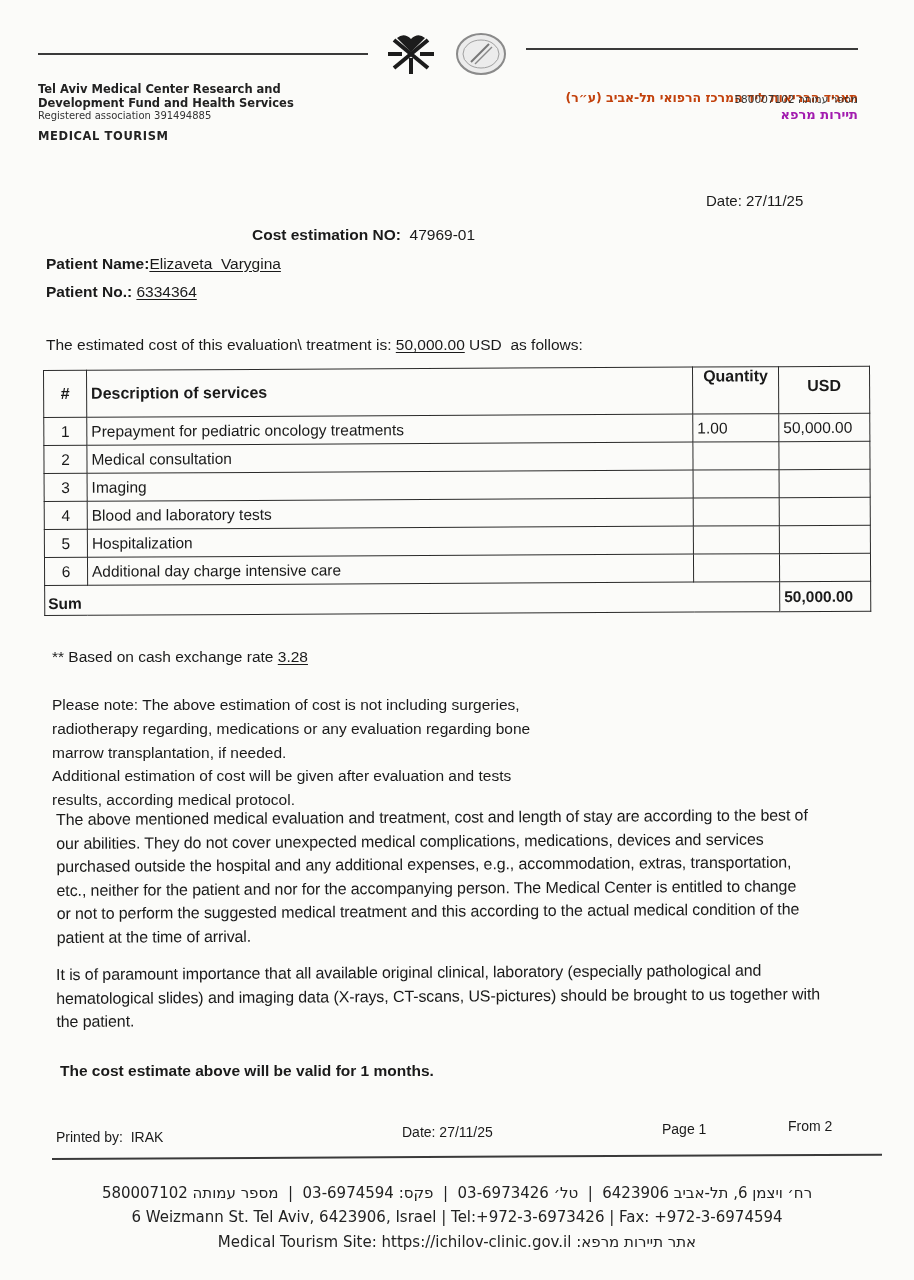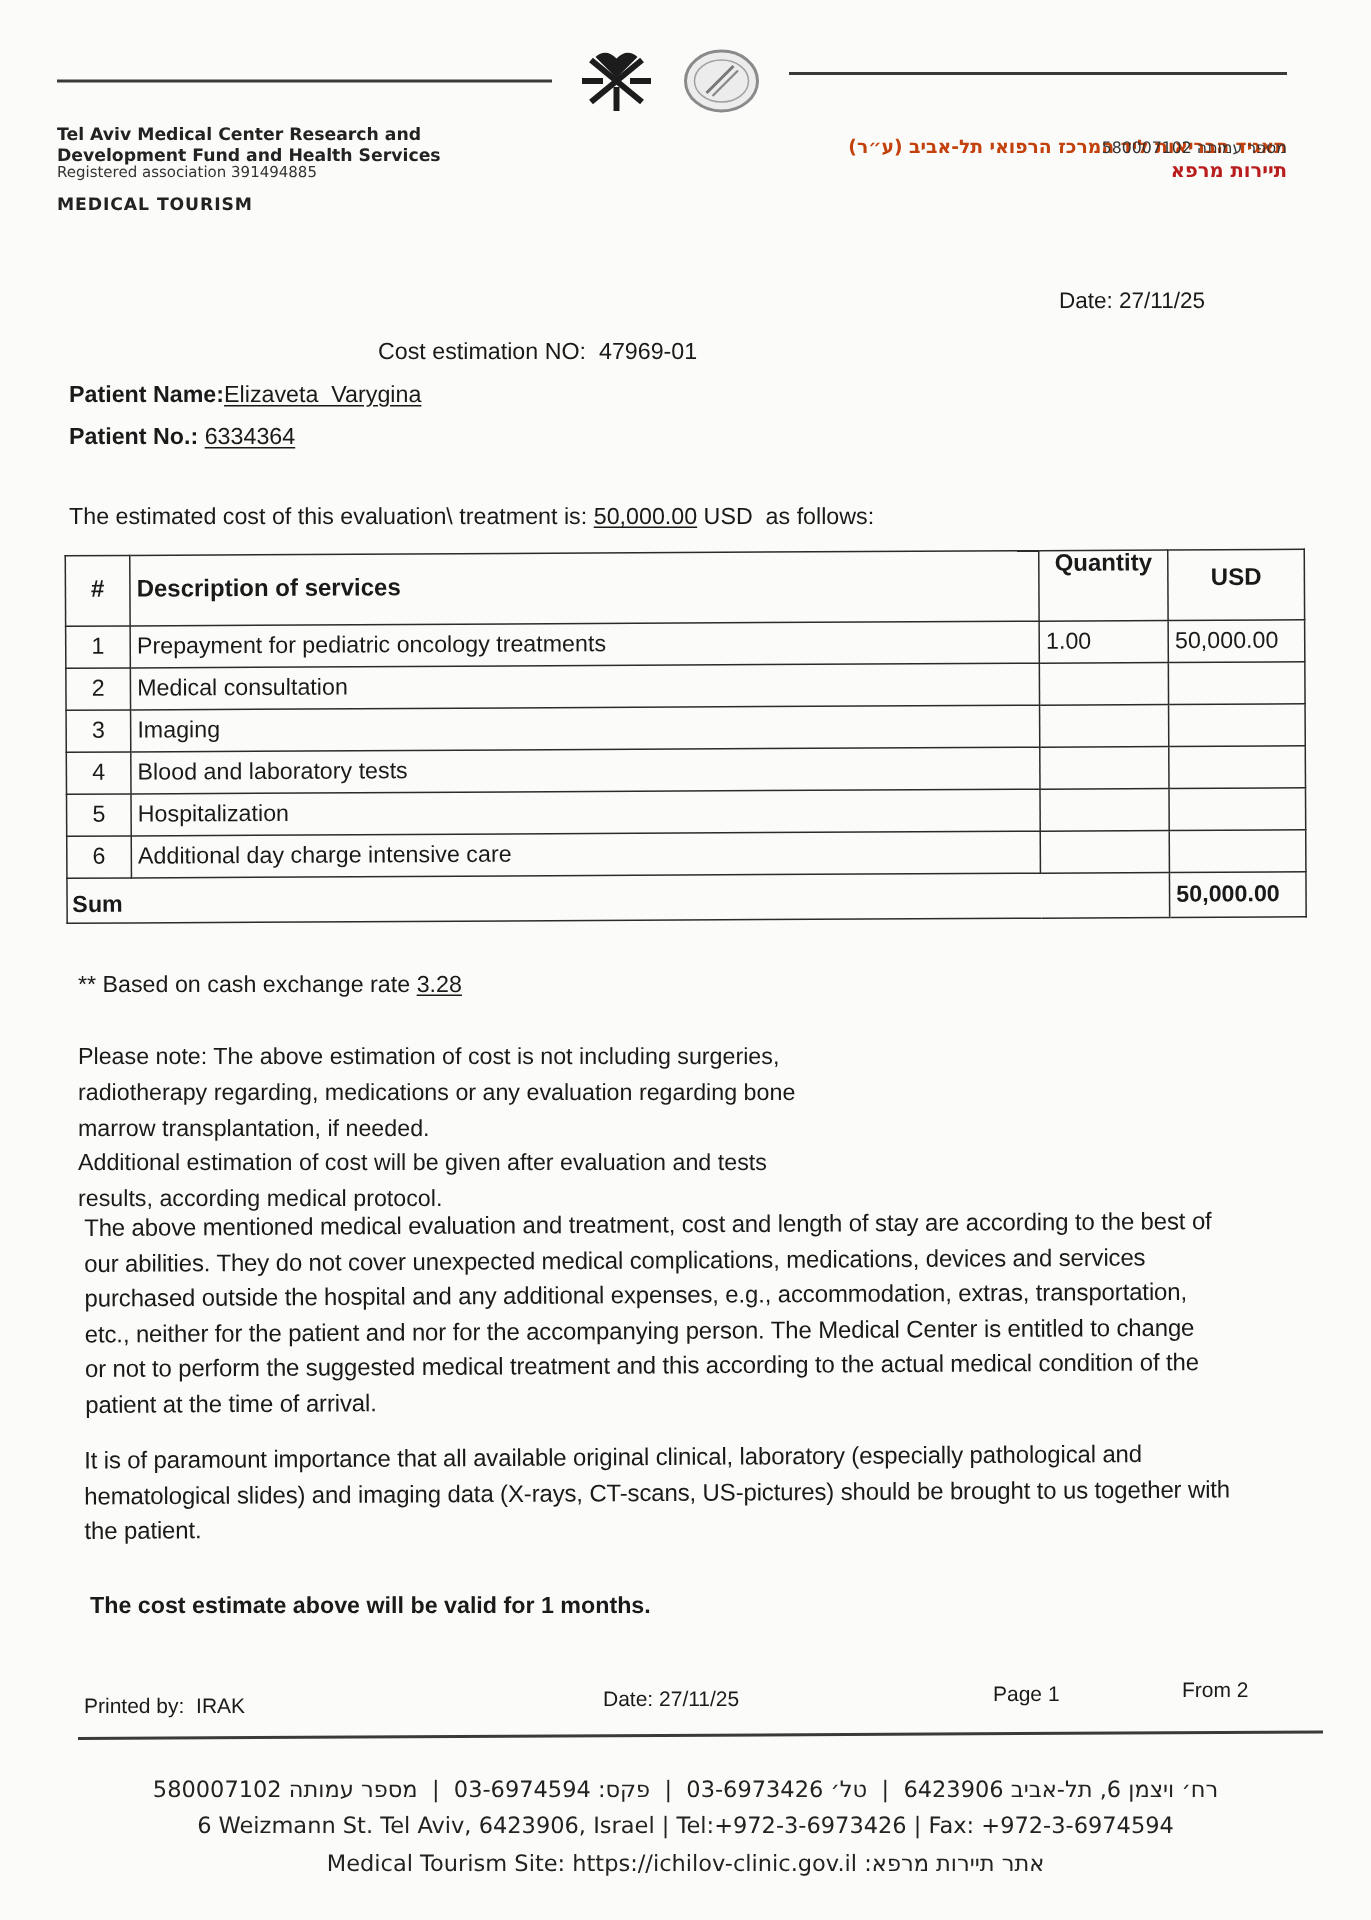--- a/index.html
+++ b/index.html
@@ -7,28 +7,28 @@
   body { position: relative; color: #1a1a1a; font-family: "Liberation Sans", sans-serif; }
   .abs { position: absolute; }
 
   
   .hr-line { position: absolute; height: 2px; background: #3a3a3a; }
   .org-en { left: 38px; top: 82px; font-family: "DejaVu Sans", sans-serif; font-weight: bold; font-size: 11.5px; line-height: 14px; color: #222; }
   .org-reg { left: 38px; top: 110px; font-family: "DejaVu Sans", sans-serif; font-size: 10px; color: #333; }
   .org-mt { left: 38px; top: 129px; font-family: "DejaVu Sans", sans-serif; font-weight: bold; font-size: 11.5px; letter-spacing: 0.6px; color: #222; }
   .org-he { right: 56px; top: 78px; direction: rtl; text-align: right; font-family: "DejaVu Sans", sans-serif; font-weight: bold; font-size: 12.5px; color: #c2410c; margin-top: 12px; }
   .org-he-reg { right: 56px; top: 93px; direction: rtl; text-align: right; font-family: "DejaVu Sans", sans-serif; font-size: 10.5px; color: #333; }
-  .org-he-mt { right: 56px; top: 107px; direction: rtl; font-family: "DejaVu Sans", sans-serif; font-weight: bold; font-size: 13px; color: #b91c1c; }
+  .org-he-mt { right: 56px; top: 107px; direction: rtl; font-family: "DejaVu Sans", sans-serif; font-weight: bold; font-size: 13px; color: #a21caf; }
 
   .logo-main { left: 388px; top: 32px; width: 46px; height: 42px; }
   .logo-seal { left: 455px; top: 32px; width: 52px; height: 44px; }
 
   .date-top { left: 706px; top: 192px; font-size: 15px; }
   .cost-no { left: 252px; top: 226px; font-size: 15.5px; }
-  .cost-no b { font-weight: normal; margin-top: 43px; }
+  .cost-no b { font-weight: bold; margin-top: 43px; }
   .pat-name { left: 46px; top: 255px; font-size: 15.5px; }
   .pat-no { left: 46px; top: 283px; font-size: 15.5px; }
   .u { text-decoration: underline; text-underline-offset: 2px; font-weight: normal; margin-top: 16px; }
   .est-line { left: 46px; top: 336px; font-size: 15.5px; }
 
   
   .svc-table { position: absolute; left: 43px; top: 370px; width: 827px; border-collapse: collapse; font-size: 15.5px; transform: rotate(-0.3deg); transform-origin: left top; }
   .svc-table td, .svc-table th { border: 1.5px solid #2b2b2b; padding: 0 4px; height: 28px; text-align: left; font-weight: normal; vertical-align: middle; }
   .svc-table th { height: 47px; font-weight: bold; font-size: 16px; }
   .svc-table th.c-num { text-align: center; }

